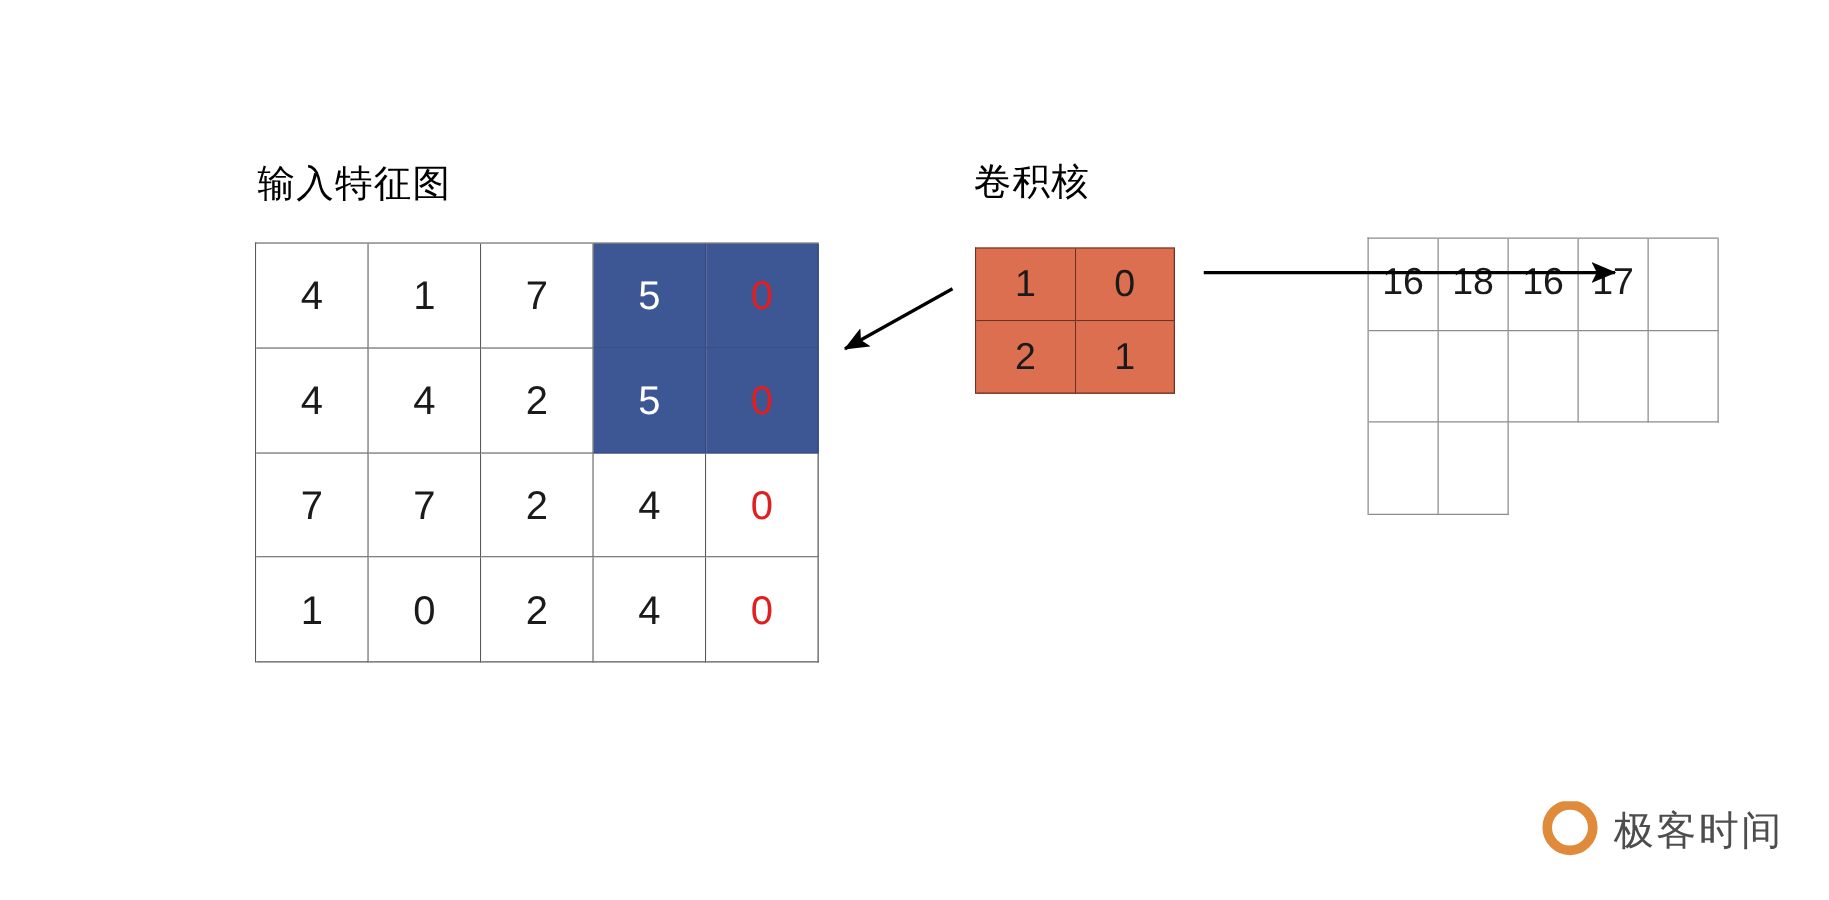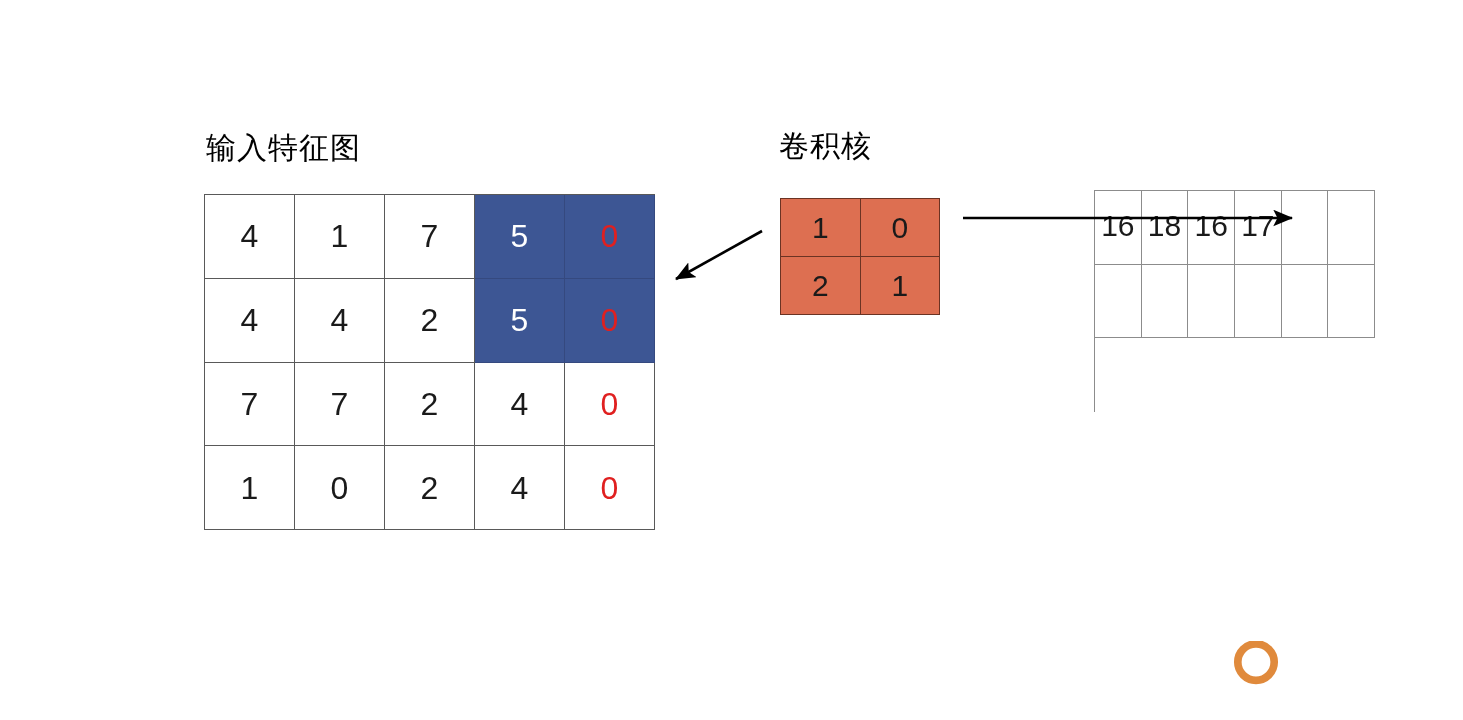--- a/index.html
+++ b/index.html
@@ -91,21 +91,21 @@
     color: #1a1a1a;
     background: #dd6f51;
   }
 
   
   #output-grid {
     left: 1094px;
     top: 190px;
     width: 281px;
     height: 222px;
-    grid-template-columns: repeat(6, 1fr);
+    grid-template-columns: repeat(5, 1fr);
     grid-template-rows: repeat(3, 1fr);
     border-top: 1.3px solid #8c8c8c;
     border-left: 1.3px solid #8c8c8c;
   }
   #output-grid .cell {
     border-right: 1.3px solid #8c8c8c;
     border-bottom: 1.3px solid #8c8c8c;
     font-size: 30px;
     color: #1a1a1a;
     background: transparent;
@@ -210,15 +210,16 @@
     <line id="arrow-horiz" x1="963" y1="218" x2="1292" y2="218" stroke="#000000" stroke-width="2.6" marker-end="url(#ah)"></line>
   </svg>
 
   <div id="watermark">
     <svg class="wm-logo" viewBox="0 0 48 48">
       <circle cx="24" cy="22" r="19" fill="none" stroke="#e08a3c" stroke-width="8"></circle>
       <path d="M6 30 A19 19 0 0 0 42 30 L24 44 Z" fill="#e08a3c"></path>
       <rect x="21" y="14" width="6" height="22" rx="2" fill="#ffffff"></rect>
       <path d="M24 13 L32 21 L24 21 Z" fill="#ffffff"></path>
     </svg>
+    <span class="wm-text">极客时间</span>
   </div>
 
 </div>
 
 </body></html>

